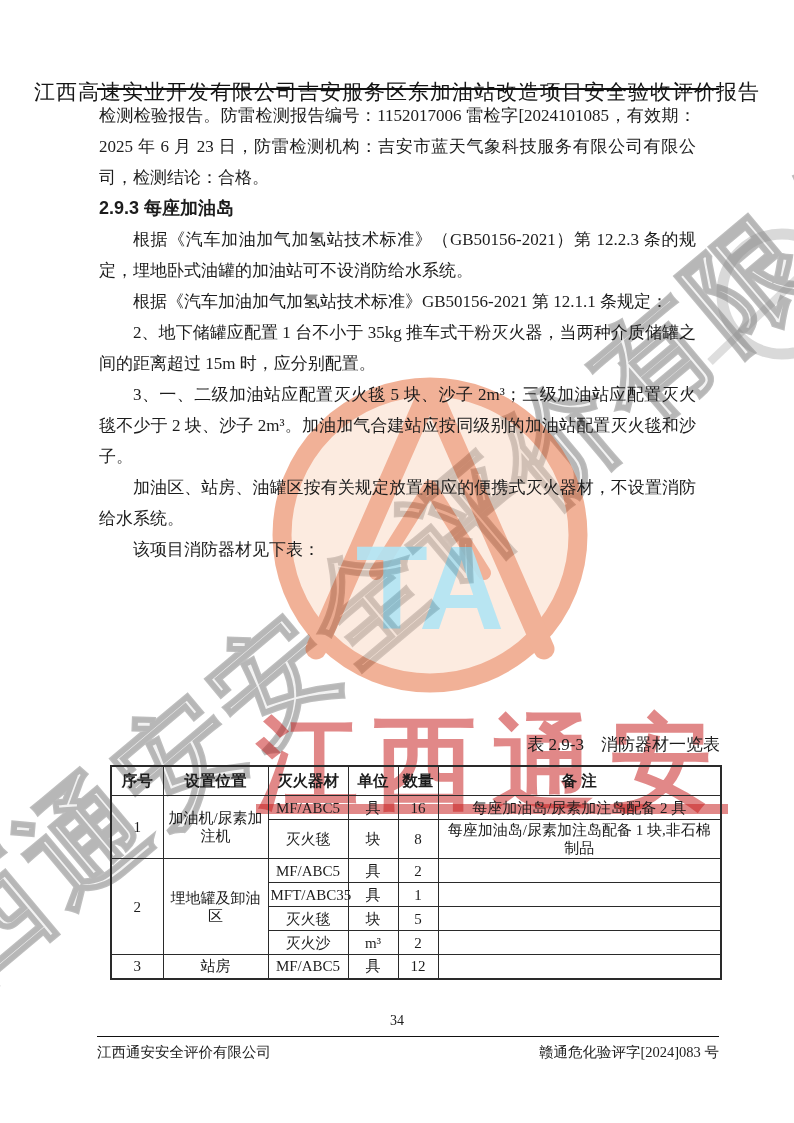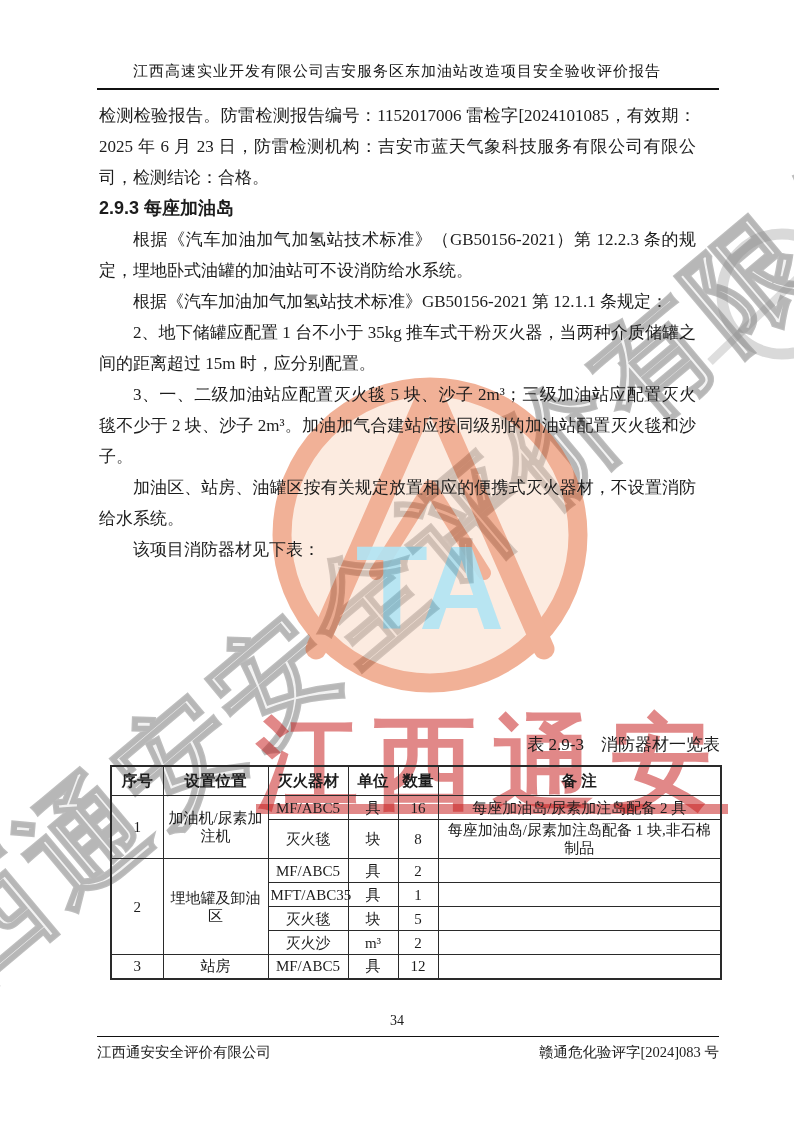--- a/index.html
+++ b/index.html
@@ -10,22 +10,22 @@
   .wm-diagonal{position:absolute;left:420px;top:560px;transform:translate(-50%,-50%) rotate(-40deg);
         white-space:nowrap;font-size:118px;font-weight:bold;letter-spacing:6px;
         font-family:"Liberation Sans","DejaVu Sans",sans-serif;
         color:rgba(128,128,128,0.10);-webkit-text-stroke:2.5px rgba(110,110,110,0.45);}
   .wm-red{position:absolute;left:256px;top:696px;font-size:102px;font-weight:bold;letter-spacing:16px;
         font-family:"Liberation Sans","DejaVu Sans",sans-serif;color:rgba(198,26,26,0.52);text-decoration:underline;}
   .wm-logo{position:absolute;left:258px;top:363px;}
   .wm-ring{position:absolute;left:704px;top:220px;}
   
   .content{position:absolute;inset:0;z-index:1;}
-  .header-title{position:absolute;top:62px;left:0;width:100%;text-align:center;
-        font-size:15px;letter-spacing:1px;color:#151515;}
+  .header-title{position:absolute;top:78px;left:0;width:100%;text-align:center;
+        font-size:21px;letter-spacing:1px;color:#151515;}
   .header-rule{position:absolute;top:88px;left:97px;width:622px;border-top:2px solid #111;}
   .body-text{position:absolute;left:99px;top:100px;width:597px;}
   p.para{margin:0;font-size:17px;line-height:31px;text-align:justify;text-indent:2em;}
   p.para.no-indent{text-indent:0;}
   p.para.heading{font-family:"Liberation Sans","DejaVu Sans",sans-serif;
         font-weight:bold;font-size:18px;text-indent:0;}
   .table-title{position:absolute;left:110px;top:733px;width:610px;text-align:right;font-size:17px;}
   table.fire{position:absolute;left:110px;top:765px;width:610px;border-collapse:collapse;
         table-layout:fixed;border:2px solid #2a2a2a;}
   table.fire th,table.fire td{border:1px solid #2a2a2a;text-align:center;font-size:15px;

